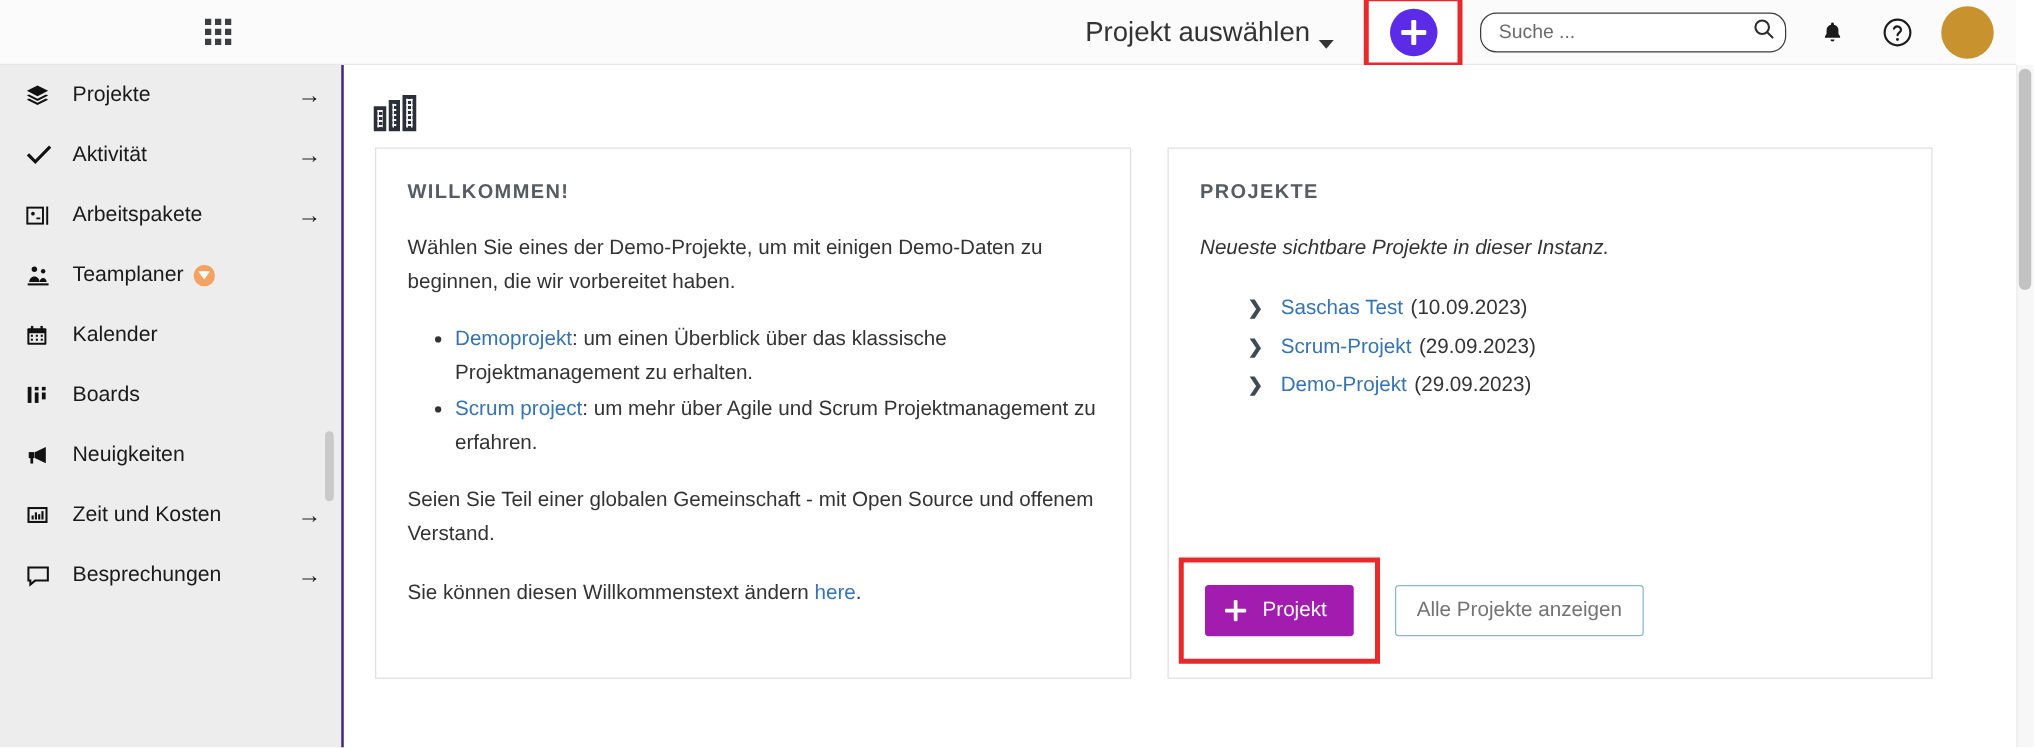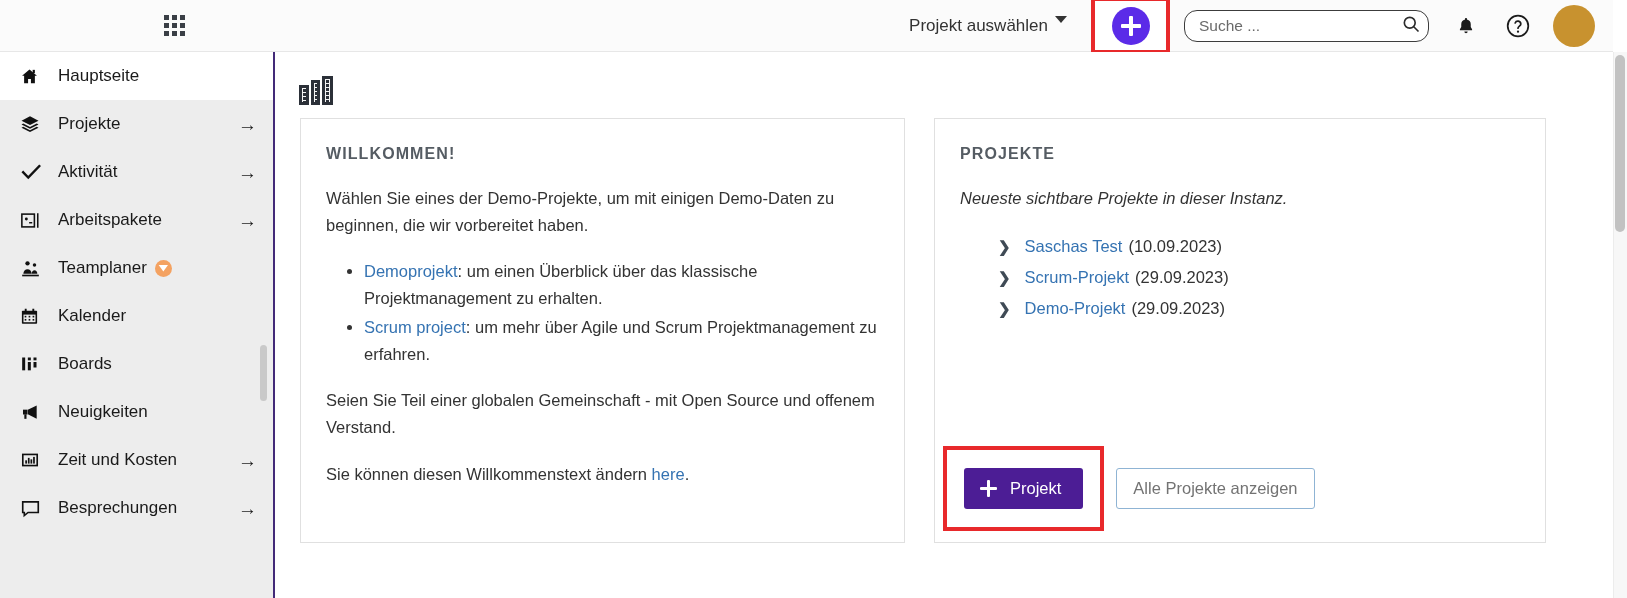--- a/index.html
+++ b/index.html
@@ -45,25 +45,25 @@
   .grid-icon i { background: #3a3f46; display: block; width: 5px; height: 5px; }
 
   .header-right {
     margin-left: auto;
     display: flex;
     align-items: center;
     height: 52px;
     padding-right: 18px;
   }
   .project-select {
-    font-size: 17px;
+    font-size: 22px;
     color: #333;
     cursor: pointer;
     display: flex;
-    align-items: flex-start;
+    align-items: flex-end;
     white-space: nowrap;
   }
   .caret-down {
     display: inline-block;
     margin-left: 7px;
     width: 0; height: 0;
     border-left: 6px solid transparent;
     border-right: 6px solid transparent;
     border-top: 7px solid #333;
   }
@@ -290,21 +290,21 @@
     display: flex;
     align-items: center;
   }
   .btn-highlight {
     border: 4px solid #e8292b;
     background: #fff;
     padding: 18px 17px;
     display: inline-flex;
   }
   .btn-primary {
-    background: #4c1d95;
+    background: #a21caf;
     color: #fff;
     border: none;
     border-radius: 3px;
     height: 41px;
     padding: 0 22px 0 16px;
     font-size: 16.5px;
     font-family: "Liberation Sans", sans-serif;
     display: inline-flex;
     align-items: center;
     cursor: pointer;
@@ -405,30 +405,20 @@
           <circle cx="12" cy="17.2" r="1.05" fill="#1b1b1b" stroke="none"></circle>
         </svg>
       </div>
 
       <div class="avatar"></div>
     </div>
   </div>
 
   <nav class="sidebar">
 
-    <div class="side-item active">
-      <span class="side-icon">
-        <svg width="19" height="19" viewBox="0 0 24 24" fill="#111">
-          <path d="M12 3.2 2.6 11h2.6v9.4h5V15h3.6v5.4h5V11h2.6z"></path>
-          <rect x="16" y="3.6" width="2.8" height="4.2"></rect>
-        </svg>
-      </span>
-      <span class="side-label">Hauptseite</span>
-      <span class="arrow-right"></span>
-    </div>
 
     <div class="side-item">
       <span class="side-icon">
         <svg width="20" height="20" viewBox="0 0 24 24" fill="#111">
           <path d="M12 2.8 1.8 8 12 13.2 22.2 8z"></path>
           <path d="M3.9 11.4 1.8 12.5 12 17.7l10.2-5.2-2.1-1.1L12 15.5z"></path>
           <path d="M3.9 15.4 1.8 16.5 12 21.7l10.2-5.2-2.1-1.1L12 19.5z"></path>
         </svg>
       </span>
       <span class="side-label">Projekte</span>

